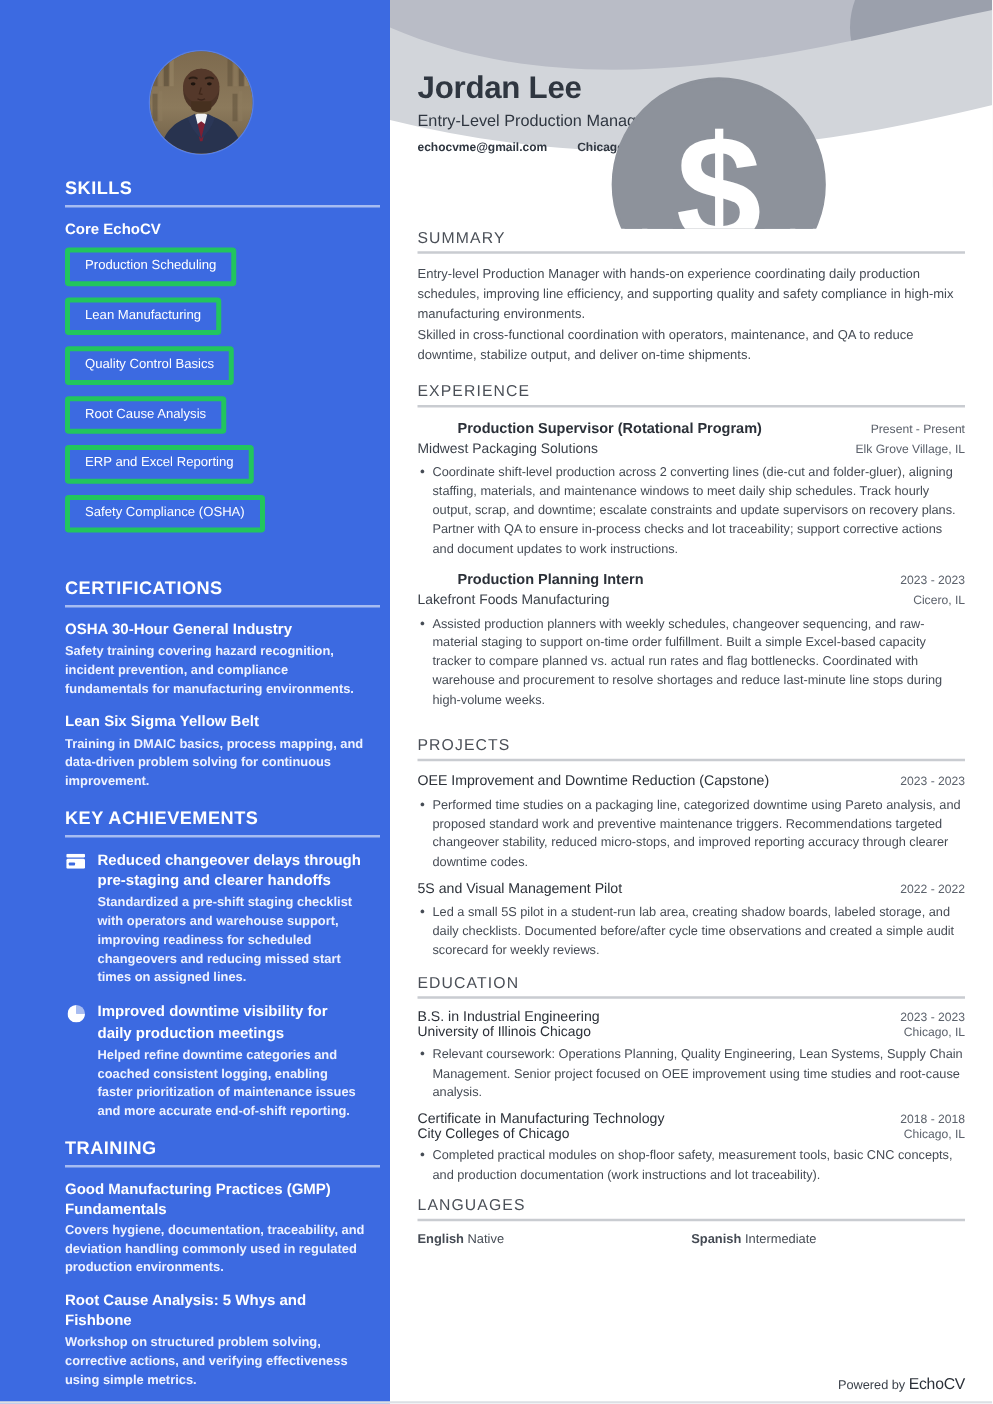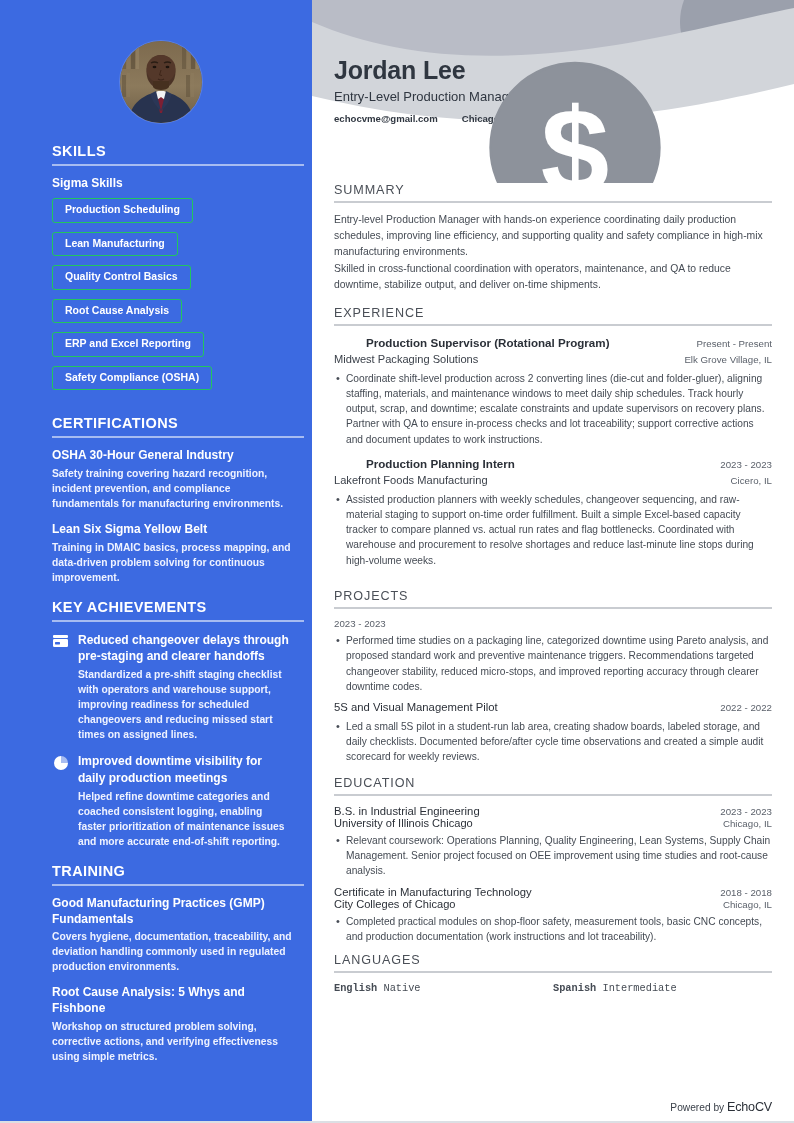--- a/index.html
+++ b/index.html
@@ -62,25 +62,25 @@
     margin-bottom: 10px;
   }
   .sub-h {
     font-size: 12px;
     font-weight: bold;
     color: #ffffff;
     margin-bottom: 8px;
   }
   .skill-chip {
     display: inline-block;
-    border: 1px solid #22c55e;
+    border: 4px solid #22c55e;
     border-radius: 3px;
     padding: 5px 12px 6px 12px;
     font-size: 10.5px;
-    font-weight: bold;
+    font-weight: normal;
     color: #ffffff;
     margin-bottom: 9px;
     line-height: 1.1;
     text-align: center;
   }
   .entry { margin-bottom: 11px; }
   .entry-title {
     font-size: 12px;
     font-weight: bold;
     color: #ffffff;
@@ -286,21 +286,21 @@
     font-size: 11.1px;
     color: #2b3038;
     font-weight: 500;
   }
   .lang-row {
     display: flex;
     font-size: 10.3px;
     color: #454b54;
     gap: 0;
   }
-  .lang-cell { width: 50%; font-family: Liberation Mono, monospace; }
+  .lang-cell { width: 50%; }
   .lang-name { font-weight: bold; }
   .footer {
     position: absolute;
     bottom: 9px;
     right: 22px;
     font-size: 10.2px;
     color: #3b414a;
     z-index: 6;
   }
   .footer .brand {
@@ -368,32 +368,32 @@
             <path d="M38 38 Q41 40 44 38" stroke="#3a241a" stroke-width="1.2" fill="none"></path>
             <path d="M41 29 L39.5 34 L42 34.5" stroke="#3e2619" stroke-width="1" fill="none"></path>
           </g>
         </svg>
       </div>
     </div>
 
     <section class="side-section">
       <div class="side-h">SKILLS</div>
       <div class="side-rule"></div>
-      <div class="sub-h">Sigma Skills</div>
+      <div class="sub-h">Core EchoCV</div>
       <div>
         <div><span class="skill-chip">Production Scheduling</span></div>
         <div><span class="skill-chip">Lean Manufacturing</span></div>
         <div><span class="skill-chip">Quality Control Basics</span></div>
         <div><span class="skill-chip">Root Cause Analysis</span></div>
         <div><span class="skill-chip">ERP and Excel Reporting</span></div>
         <div><span class="skill-chip">Safety Compliance (OSHA)</span></div>
       </div>
     </section>
 
-    <section class="side-section" style="margin-top:16px">
+    <section class="side-section" style="margin-top:28px">
       <div class="side-h">CERTIFICATIONS</div>
       <div class="side-rule"></div>
       <div class="entry">
         <div class="entry-title">OSHA 30-Hour General Industry</div>
         <div class="entry-desc">Safety training covering hazard recognition, incident prevention, and compliance fundamentals for manufacturing environments.</div>
       </div>
       <div class="entry">
         <div class="entry-title">Lean Six Sigma Yellow Belt</div>
         <div class="entry-desc">Training in DMAIC basics, process mapping, and data-driven problem solving for continuous improvement.</div>
       </div>
@@ -538,20 +538,21 @@
           </ul>
         </div>
       </section>
 
       <section class="sec" style="margin-top:21px">
         <div class="sec-h">PROJECTS</div>
         <div class="sec-rule"></div>
 
         <div class="proj">
           <div class="proj-top">
+            <div class="proj-title">OEE Improvement and Downtime Reduction (Capstone)</div>
             <div class="proj-dates">2023  -  2023</div>
           </div>
           <ul class="bullets">
             <li>Performed time studies on a packaging line, categorized downtime using Pareto analysis, and proposed standard work and preventive maintenance triggers. Recommendations targeted changeover stability, reduced micro-stops, and improved reporting accuracy through clearer downtime codes.</li>
           </ul>
         </div>
 
         <div class="proj">
           <div class="proj-top">
             <div class="proj-title">5S and Visual Management Pilot</div>

